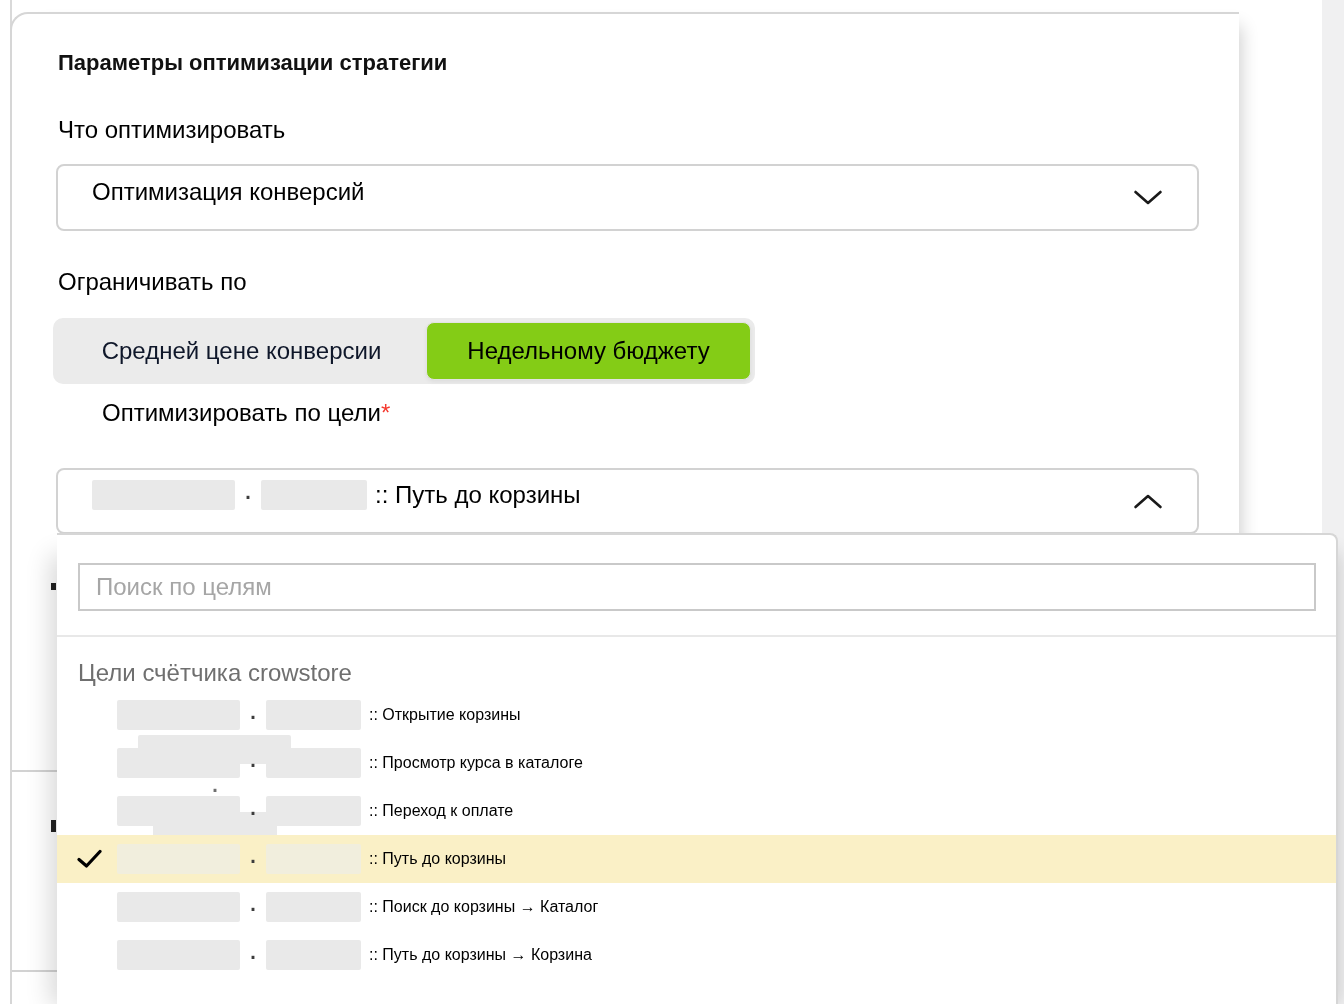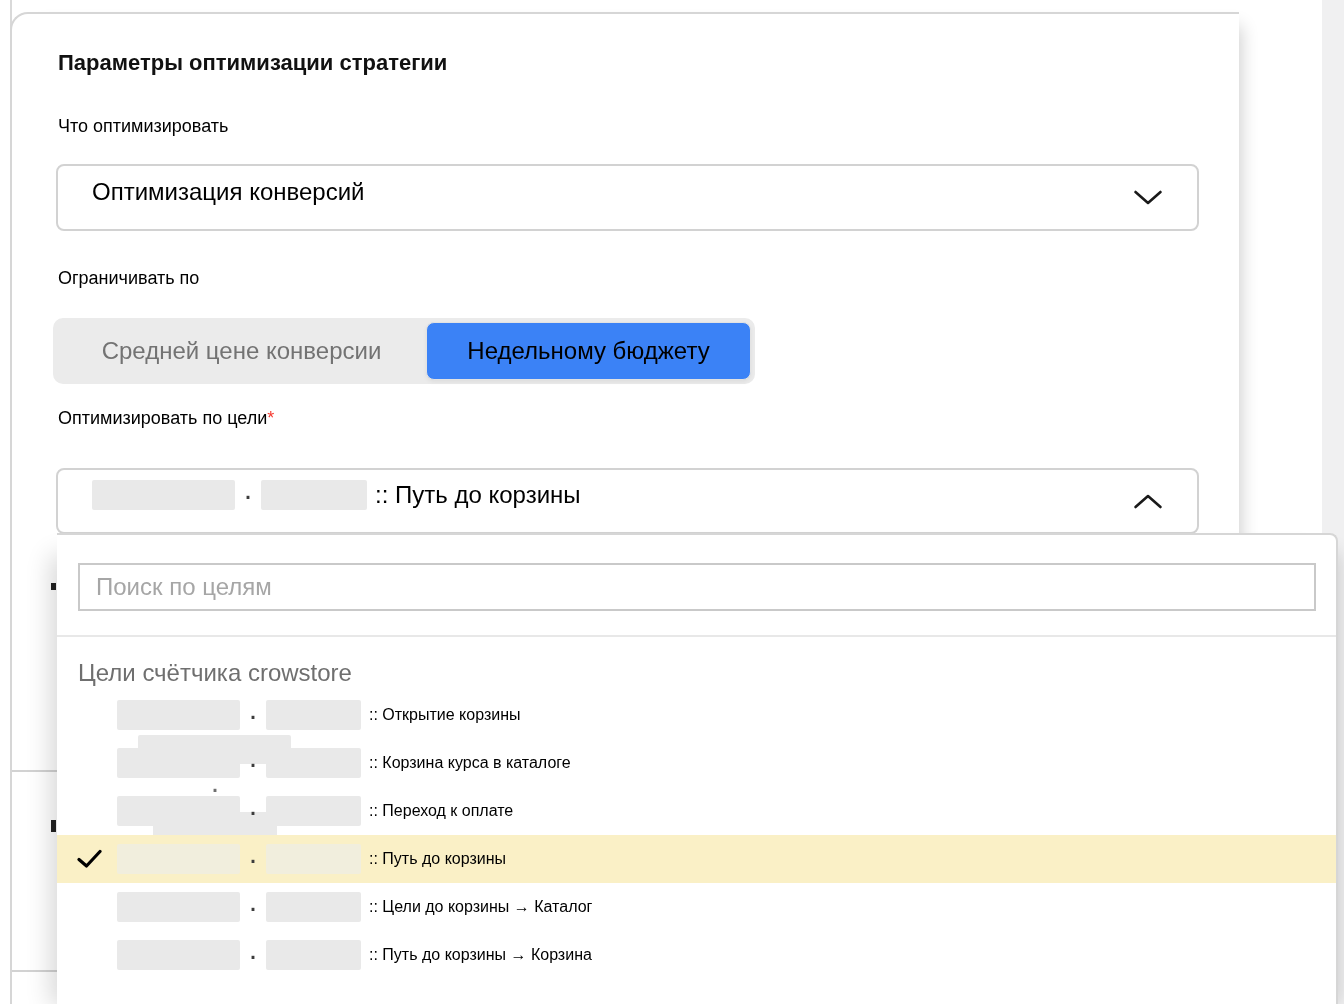--- a/index.html
+++ b/index.html
@@ -17,24 +17,24 @@
     background:#fff;
     border-top:2px solid #d6d6d6; border-left:2px solid #d6d6d6;
     border-top-left-radius:18px;
     box-shadow:16px 0 18px -14px rgba(0,0,0,0.20);
     z-index:2;
   }
   .card-left-edge { position:absolute; left:10px; top:0; width:0; height:100%; border-left:2px solid #d9d9d9; z-index:1; }
 
   
   .section-title { position:absolute; left:46px; top:36px; font-size:22px; font-weight:700; color:#111; }
-  .field-label  { position:absolute; left:46px; font-size:18px; color:#000; }
+  .field-label  { position:absolute; left:46px; font-size:24px; color:#000; }
   .label-what   { top:102px; }
   .label-limit  { top:254px; }
-  .label-goal   { top:394px; }
+  .label-goal   { top:385px;margin-left:44px; }
   .req-star { color:#f5392f; }
 
   
   .select-box {
     position:absolute; left:44px; width:1143px; height:67px;
     border:2px solid #d2d2d2; border-radius:8px; background:#fff;
     display:flex; align-items:center; padding:0 40px 12px 34px; cursor:pointer;
   }
   .select-what { top:150px; }
   .select-goal { top:454px; height:66px; }
@@ -42,25 +42,25 @@
   .select-chevron { position:absolute; right:34px; top:50%; transform:translateY(-50%); display:flex; }
 
   
   .segmented {
     position:absolute; left:41px; top:304px; width:702px; height:66px;
     background:#ebebeb; border-radius:10px;
   }
   .seg-inactive {
     position:absolute; left:0; top:0; width:377px; height:100%;
     display:flex; align-items:center; justify-content:center;
-    font-size:24px; color:#737373; cursor:pointer;
+    font-size:24px; color:#0f172a; cursor:pointer;
   }
   .seg-active {
     position:absolute; left:373px; top:4px; width:325px; height:58px;
-    background:#3b82f6; border:1px solid #e3e3e3; border-radius:8px;
+    background:#84cc16; border:1px solid #e3e3e3; border-radius:8px;
     display:flex; align-items:center; justify-content:center;
     font-size:24px; color:#000; box-shadow:0 2px 4px rgba(0,0,0,0.06); cursor:pointer;
   }
 
   
   .redact { background:#e9e9e9; border-radius:2px; flex:none; }
   .sep-dot { font-size:30px; color:#3c3c3c; line-height:30px; flex:none; }
   .goal-flex { display:flex; align-items:center; gap:8px; }
   .r-select-1 { width:143px; height:30px; }
   .r-select-2 { width:106px; height:30px; }
@@ -181,21 +181,21 @@
     <span class="redact r-row-1"></span>
     <span class="sep-dot">·</span>
     <span class="redact r-row-2"></span>
     <span class="goal-text">:: Открытие корзины</span>
   </div>
         <div class="goal-row">
 
     <span class="redact r-row-1"></span>
     <span class="sep-dot">·</span>
     <span class="redact r-row-2"></span>
-    <span class="goal-text">:: Корзина курса в каталоге</span>
+    <span class="goal-text">:: Просмотр курса в каталоге</span>
   </div>
         <div class="goal-row">
 
     <span class="redact r-row-1"></span>
     <span class="sep-dot">·</span>
     <span class="redact r-row-2"></span>
     <span class="goal-text">:: Переход к оплате</span>
   </div>
         <div class="goal-row selected">
     <span class="check-slot">
@@ -206,21 +206,21 @@
     <span class="redact r-row-1"></span>
     <span class="sep-dot">·</span>
     <span class="redact r-row-2"></span>
     <span class="goal-text">:: Путь до корзины</span>
   </div>
         <div class="goal-row">
 
     <span class="redact r-row-1"></span>
     <span class="sep-dot">·</span>
     <span class="redact r-row-2"></span>
-    <span class="goal-text">:: Цели до корзины → Каталог</span>
+    <span class="goal-text">:: Поиск до корзины → Каталог</span>
   </div>
         <div class="goal-row">
 
     <span class="redact r-row-1"></span>
     <span class="sep-dot">·</span>
     <span class="redact r-row-2"></span>
     <span class="goal-text">:: Путь до корзины → Корзина</span>
   </div>
       </div>
   </div>

